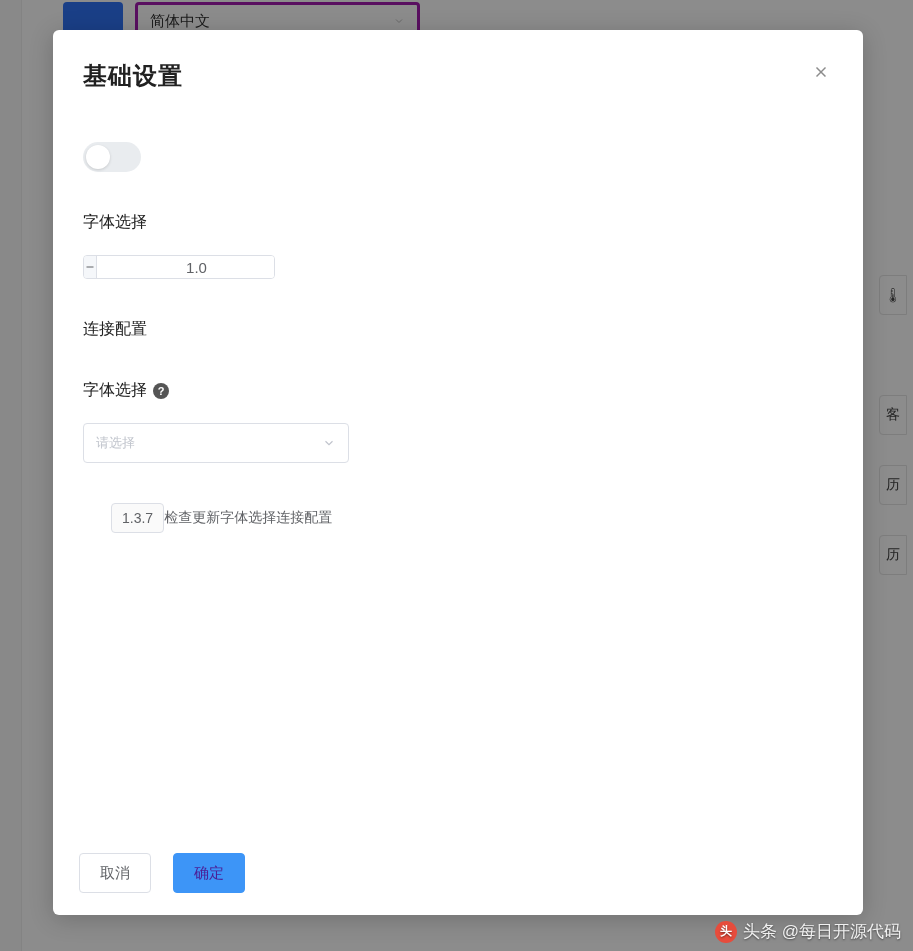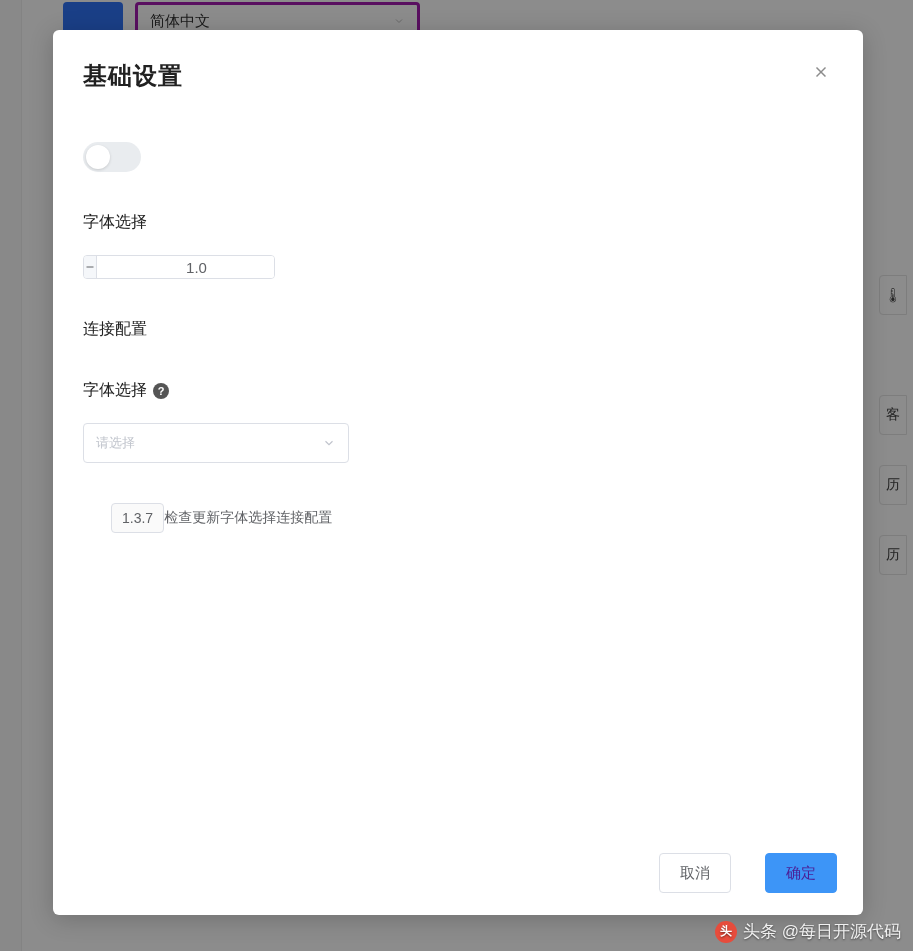--- a/index.html
+++ b/index.html
@@ -140,21 +140,21 @@
 .version-badge {
   border:1px solid #dcdfe6; border-radius:4px;
   padding:6px 10px; color:#606266; background:#fafafa;
 }
 .link {
   color:#606266; cursor:pointer;
 }
 
 .dialog-footer {
   padding: 18px 26px 22px;
-  display:flex; justify-content:flex-end; gap:14px;
+  display:flex; gap:2px;
 }
 .watermark {
   position:absolute; right:12px; bottom:8px;
   color:rgba(255,255,255,0.9); font-size:17px;
   text-shadow:0 1px 2px rgba(0,0,0,0.5);
   display:flex; align-items:center; gap:6px;
   pointer-events:none;
 }
 .watermark .logo {
   width:22px; height:22px; border-radius:50%;

